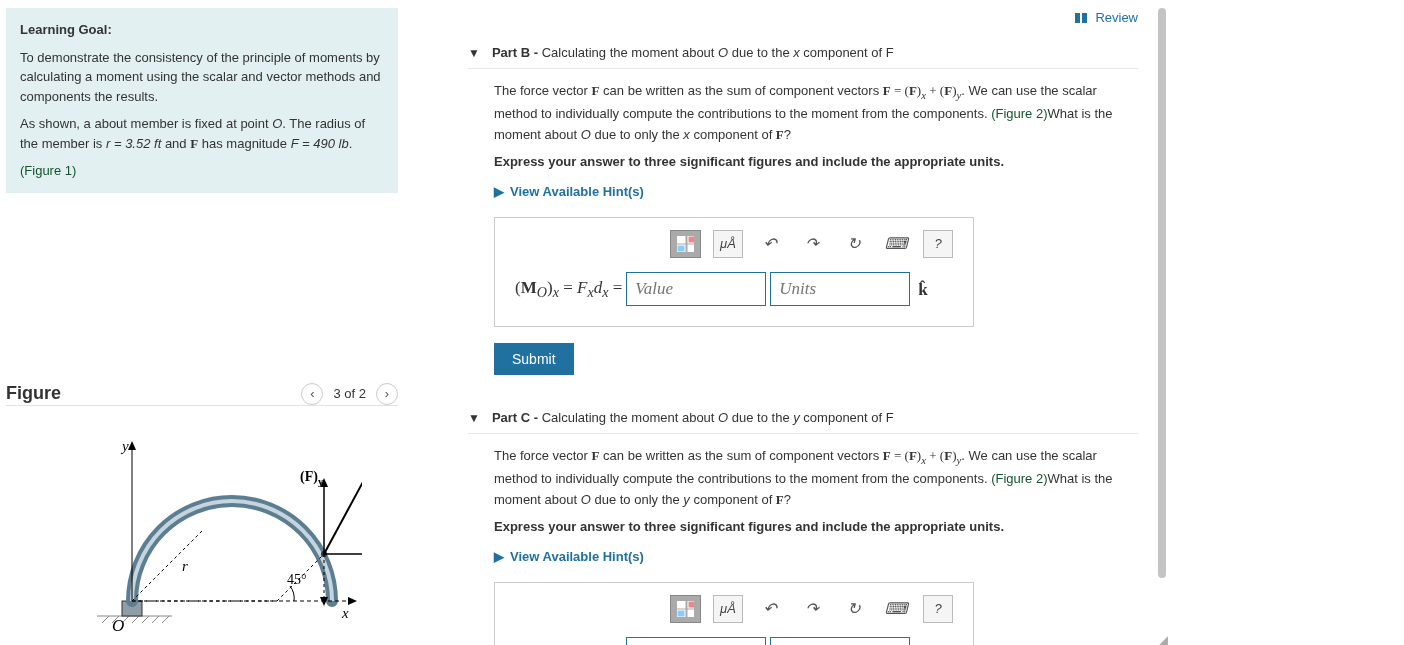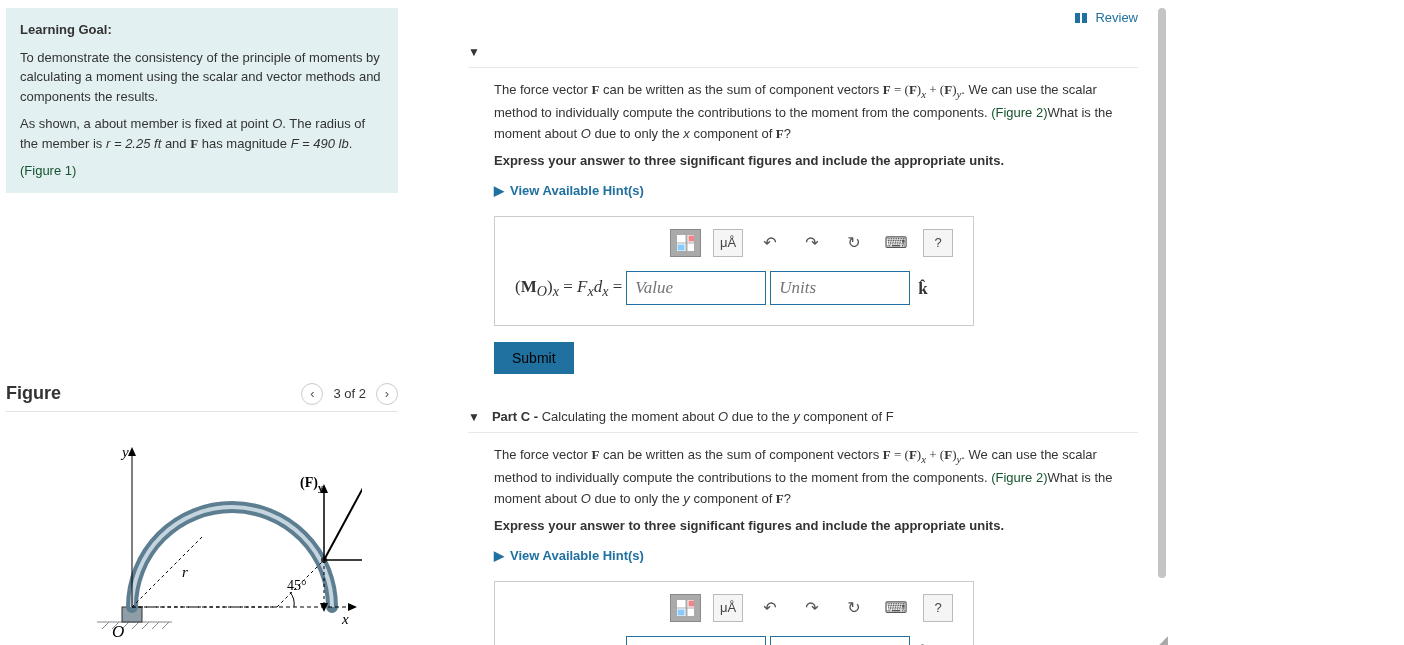--- a/index.html
+++ b/index.html
@@ -32,21 +32,20 @@
   }
   .goal-box p { margin: 0 0 8px 0; }
   .f-link { color: #14532d; }
 
   .figure-hdr {
     display: flex;
     align-items: center;
     justify-content: space-between;
     margin-top: 190px;
     border-bottom: 1px solid #e3e3e3;
-    padding-bottom: 6px;
   }
   .figure-hdr .title { font-size: 18px; font-weight: bold; }
   .figure-nav {
     display: flex;
     align-items: center;
     gap: 10px;
     font-size: 13px;
   }
   .nav-btn {
     width: 22px; height: 22px;
@@ -128,20 +127,21 @@
     margin-top: 14px;
     padding: 12px 20px 20px 20px;
     width: 480px;
   }
   .toolbar {
     display: flex;
     align-items: center;
     gap: 12px;
     margin-left: 155px;
     margin-bottom: 14px;
+    font-style: italic;
   }
   .tb-btn {
     border: 1px solid #bbb;
     height: 28px;
     min-width: 30px;
     display: flex;
     align-items: center;
     justify-content: center;
     background: #f5f5f5;
     font-size: 13px;
@@ -170,21 +170,21 @@
     color: #888;
   }
   .khat {
     font-family: "Times New Roman", serif;
     position: relative;
     padding-left: 4px;
   }
 
   .submit-btn {
     background: #2070a0;
-    color: #000000;
+    color: #ffffff;
     border: none;
     padding: 8px 18px;
     font-size: 14px;
     margin-top: 16px;
     margin-left: 26px;
     cursor: pointer;
   }
 
   .scrollbar {
     position: absolute;
@@ -215,21 +215,21 @@
 </head>
 <body>
 
 <div class="page">
 
   <div class="left-col">
     <div class="goal-box">
       <div class="header">Learning Goal:</div>
       <p>To demonstrate the consistency of the principle of moments by calculating a moment using the scalar and vector methods and components the results.</p>
       <p>
-        <span>As shown, a about member is fixed at point </span><i>O</i><span>. The radius of the member is </span><i>r = 2.25 ft</i><span> and </span><b style="font-family:'Times New Roman',serif">F</b><span> has magnitude </span><i>F = 490 lb</i><span>.</span>
+        <span>As shown, a about member is fixed at point </span><i>O</i><span>. The radius of the member is </span><i>r = 3.52 ft</i><span> and </span><b style="font-family:'Times New Roman',serif">F</b><span> has magnitude </span><i>F = 490 lb</i><span>.</span>
       </p>
       <span class="f-link">(Figure 1)</span>
     </div>
 
     <div class="figure-hdr">
       <div class="title">Figure</div>
       <div class="figure-nav">
         <div class="nav-btn">‹</div>
         <span>3 of 2</span>
         <div class="nav-btn">›</div>
@@ -300,20 +300,23 @@
       <span class="ricon">
           <span></span>
           <span></span>
         </span>
       <span>Review</span>
     </div>
 
     
     <div class="part-row">
       <span class="caret">▼</span>
+      <span>
+        <span class="title">Part B - </span><span class="sub"><span>Calculating the moment about </span><i>O</i><span> due to the </span><i>x</i><span> component of F</span></span>
+      </span>
     </div>
     <div class="part-body">
       <div>
         <span>The force vector </span><b style="font-family:'Times New Roman',serif">F</b><span> can be written as the sum of component vectors </span><span style="font-family:'Times New Roman',serif"><b>F</b> = (<b>F</b>)<sub><i>x</i></sub> + (<b>F</b>)<sub><i>y</i></sub></span><span>. We can use the scalar method to individually compute the contributions to the moment from the components. </span><span class="f-link">(Figure 2)</span><span>What is the moment about </span><i>O</i><span> due to only the </span><i>x</i><span> component of </span><b style="font-family:'Times New Roman',serif">F</b><span>?</span>
       </div>
       <div class="bold" style="margin-top:6px">Express your answer to three significant figures and include the appropriate units.</div>
       <div class="hints">
         <span class="tri">▶</span>
         <span>View Available Hint(s)</span>
       </div>

